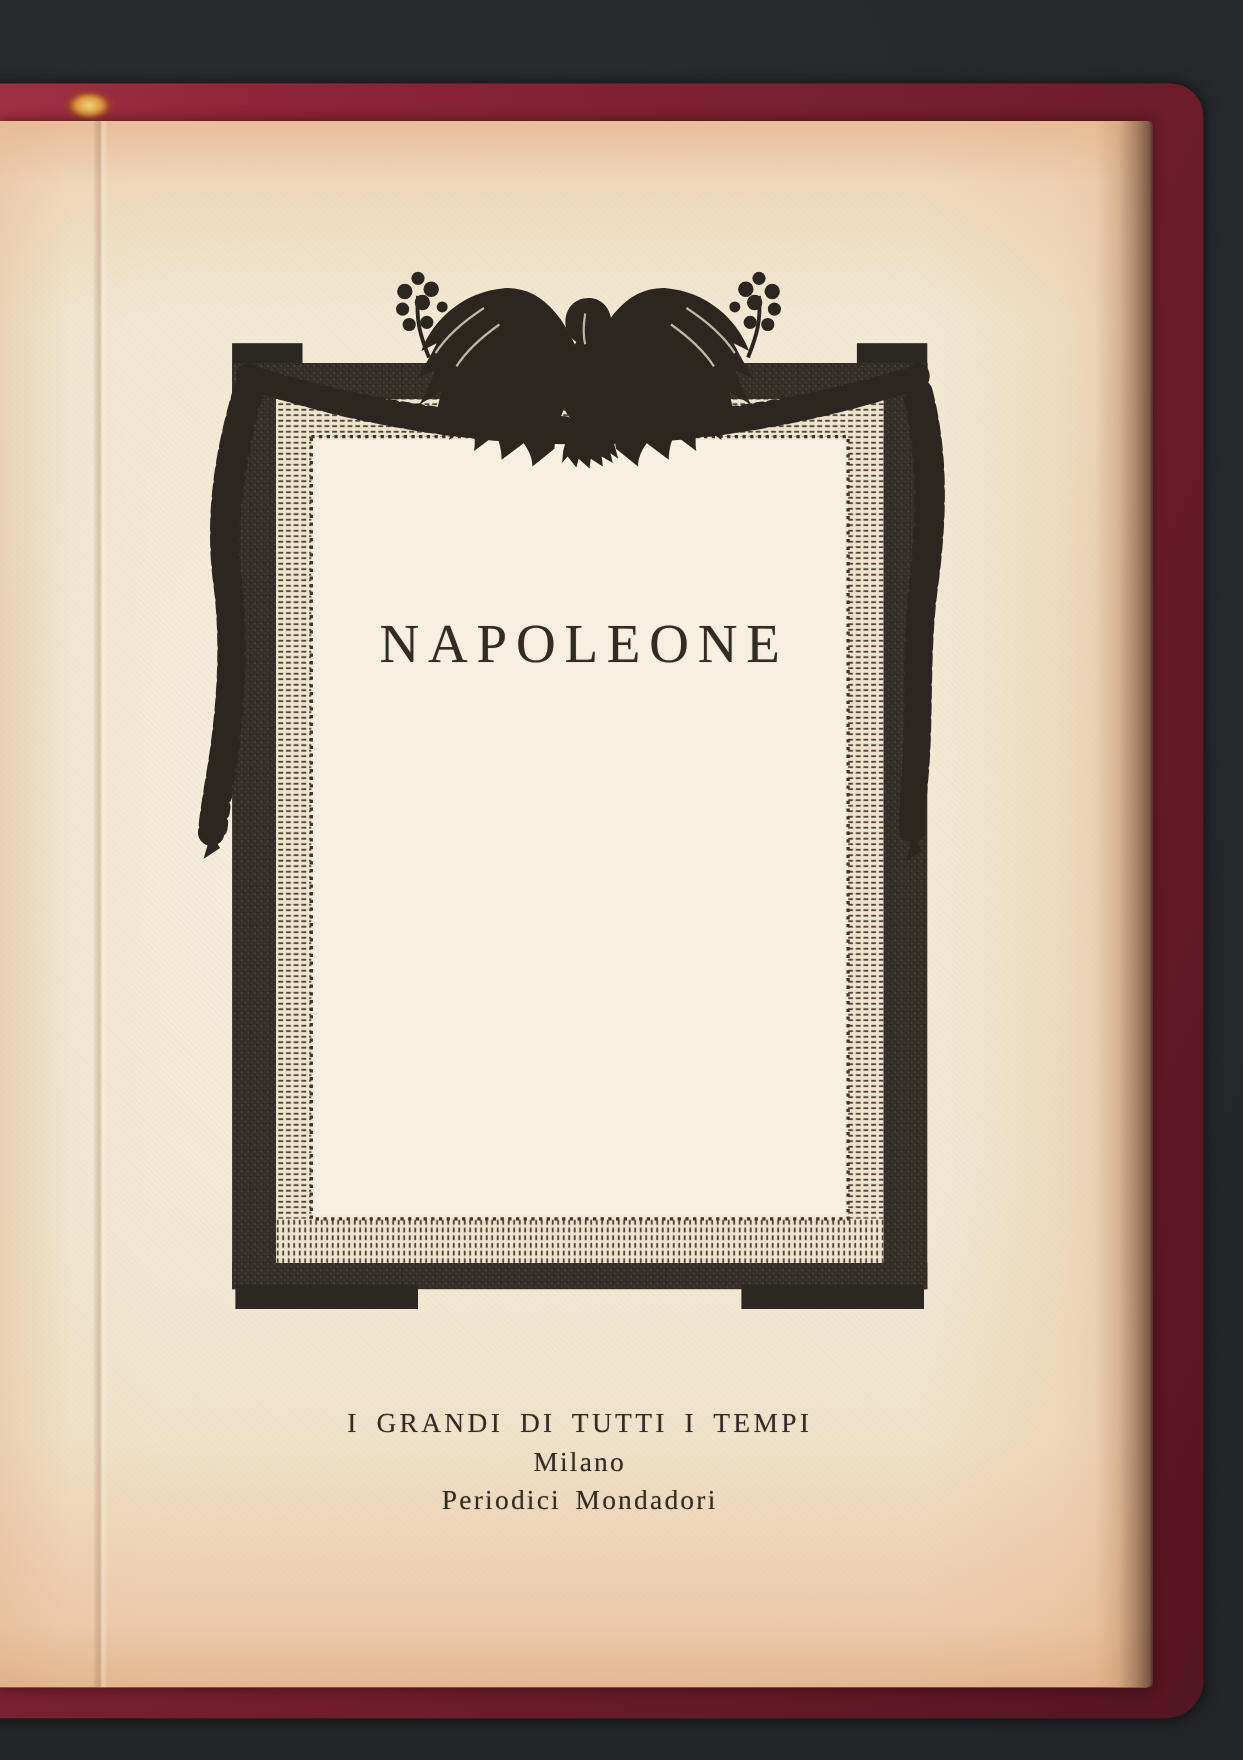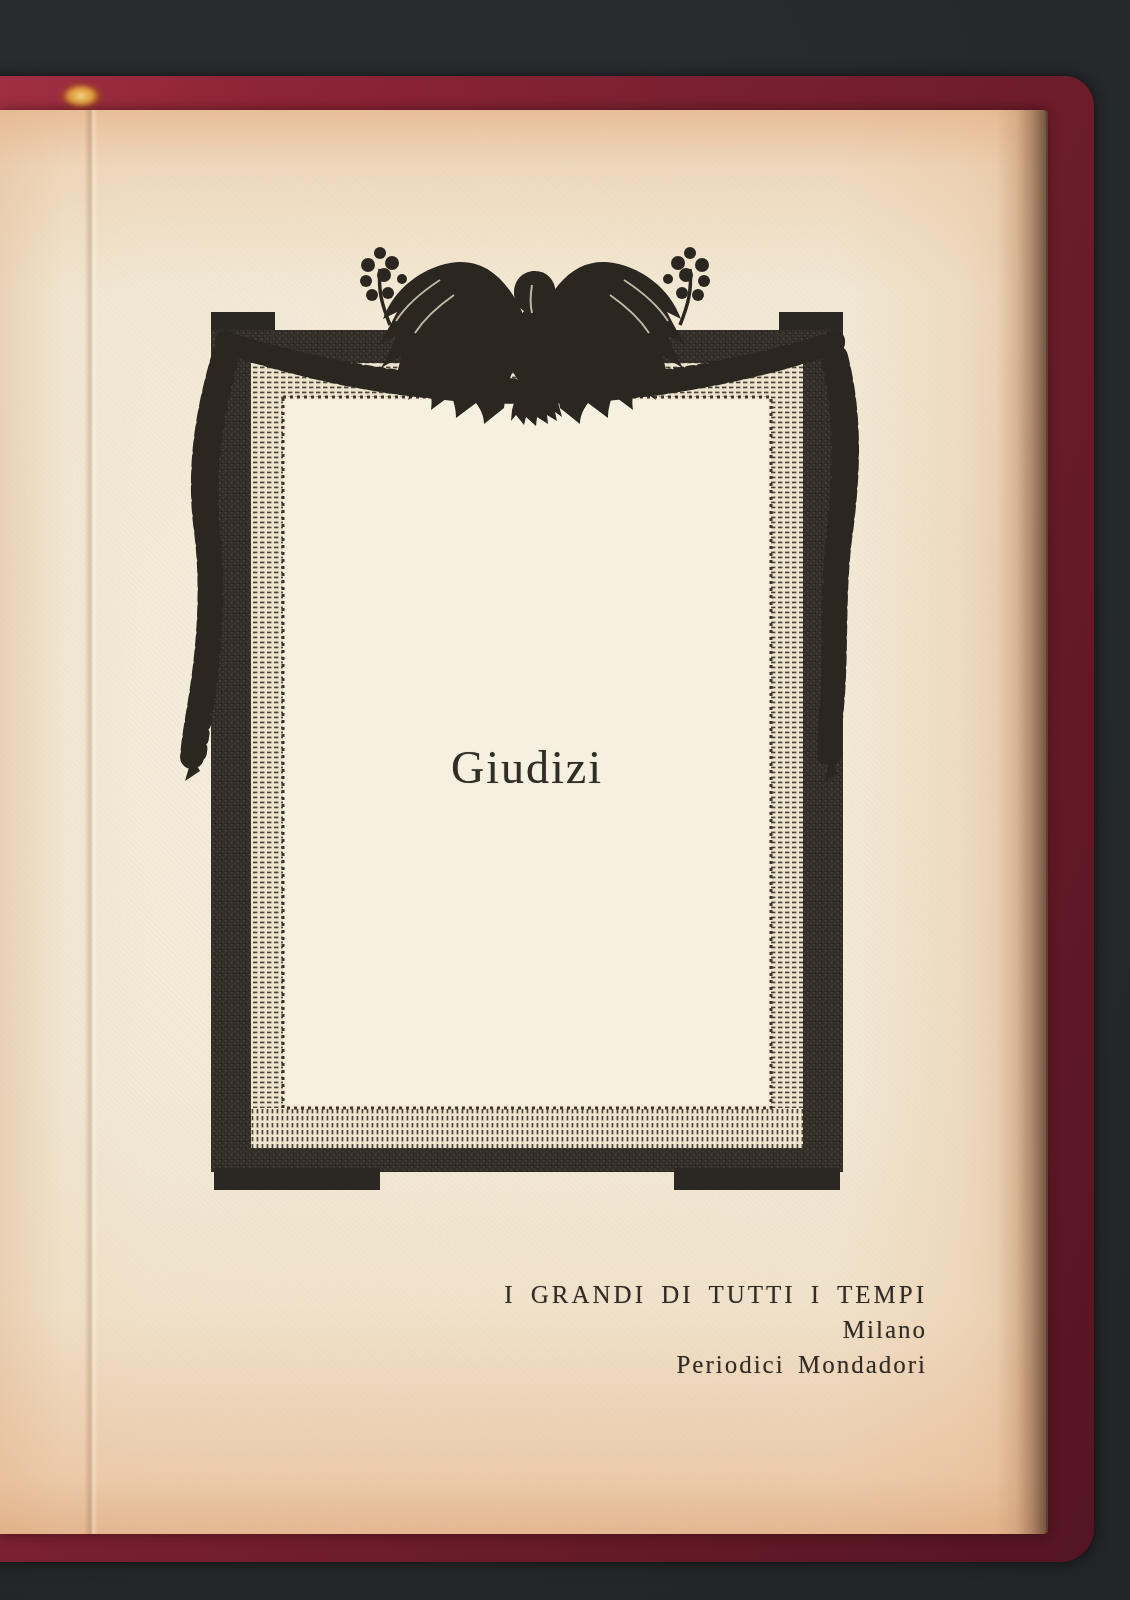--- a/index.html
+++ b/index.html
@@ -28,21 +28,21 @@
   .gutter{position:absolute;left:996px;top:110px;width:52px;height:1424px;border-radius:0 4px 4px 0;
         background:linear-gradient(90deg, rgba(0,0,0,0) 0%, rgba(196,152,114,0.45) 40%, rgba(150,110,82,0.75) 72%, rgba(95,66,50,0.9) 100%);}
   
   .frame-svg{position:absolute;left:140px;top:205px;width:765px;height:1000px;}
   
   .ink{color:#322c25;text-shadow:0 0 1px rgba(50,44,37,0.35);}
   .title{position:absolute;left:286px;width:482px;top:556px;text-align:center;
          font-size:50px;letter-spacing:8px;text-indent:8px;}
   .subtitle{position:absolute;left:286px;width:482px;top:740px;text-align:center;
          font-size:46px;line-height:55px;letter-spacing:2px;}
-  .imprint{position:absolute;left:127px;width:800px;top:1277px;text-align:right;
+  .imprint{position:absolute;left:127px;width:800px;top:1277px;text-align:center;
          font-size:25px;line-height:35px;}
   .imprint .caps{letter-spacing:3px;word-spacing:6px;}
   .imprint .lower{letter-spacing:2px;word-spacing:5px;}
 </style>
 </head>
 <body>
 
 <div class="stage">
 
   <div class="cover"></div>
@@ -139,22 +139,22 @@
       <path d="M92,156 C76,214 68,272 74,328 C80,384 76,442 68,498 C64,520 62,536 60,550" stroke-width="13" stroke-dasharray="6 9"></path>
       <path d="M52,552 L45,576 L60,566 Z" fill="#2b2720" stroke="none"></path>
     </g>
     <g fill="none" stroke="#2b2720" stroke-linecap="round">
       <path d="M696,152 C712,214 708,276 700,334 C693,392 697,448 692,502 C690,524 689,540 690,554" stroke-width="24" stroke-dasharray="8 7"></path>
       <path d="M688,158 C702,218 698,278 692,334 C686,392 690,448 686,500 C684,522 684,538 684,552" stroke-width="13" stroke-dasharray="6 9"></path>
       <path d="M690,554 L684,578 L698,568 Z" fill="#2b2720" stroke="none"></path>
     </g>
   </svg>
 
+  <div class="title ink">NAPOLEONE</div>
   <div class="subtitle ink">
-    <div>Giudizi</div>
   </div>
   <div class="imprint ink">
     <div class="caps">I GRANDI DI TUTTI I TEMPI</div>
     <div class="lower">Milano</div>
     <div class="lower">Periodici Mondadori</div>
   </div>
 
   <div class="gutter"></div>
 </div>
 

